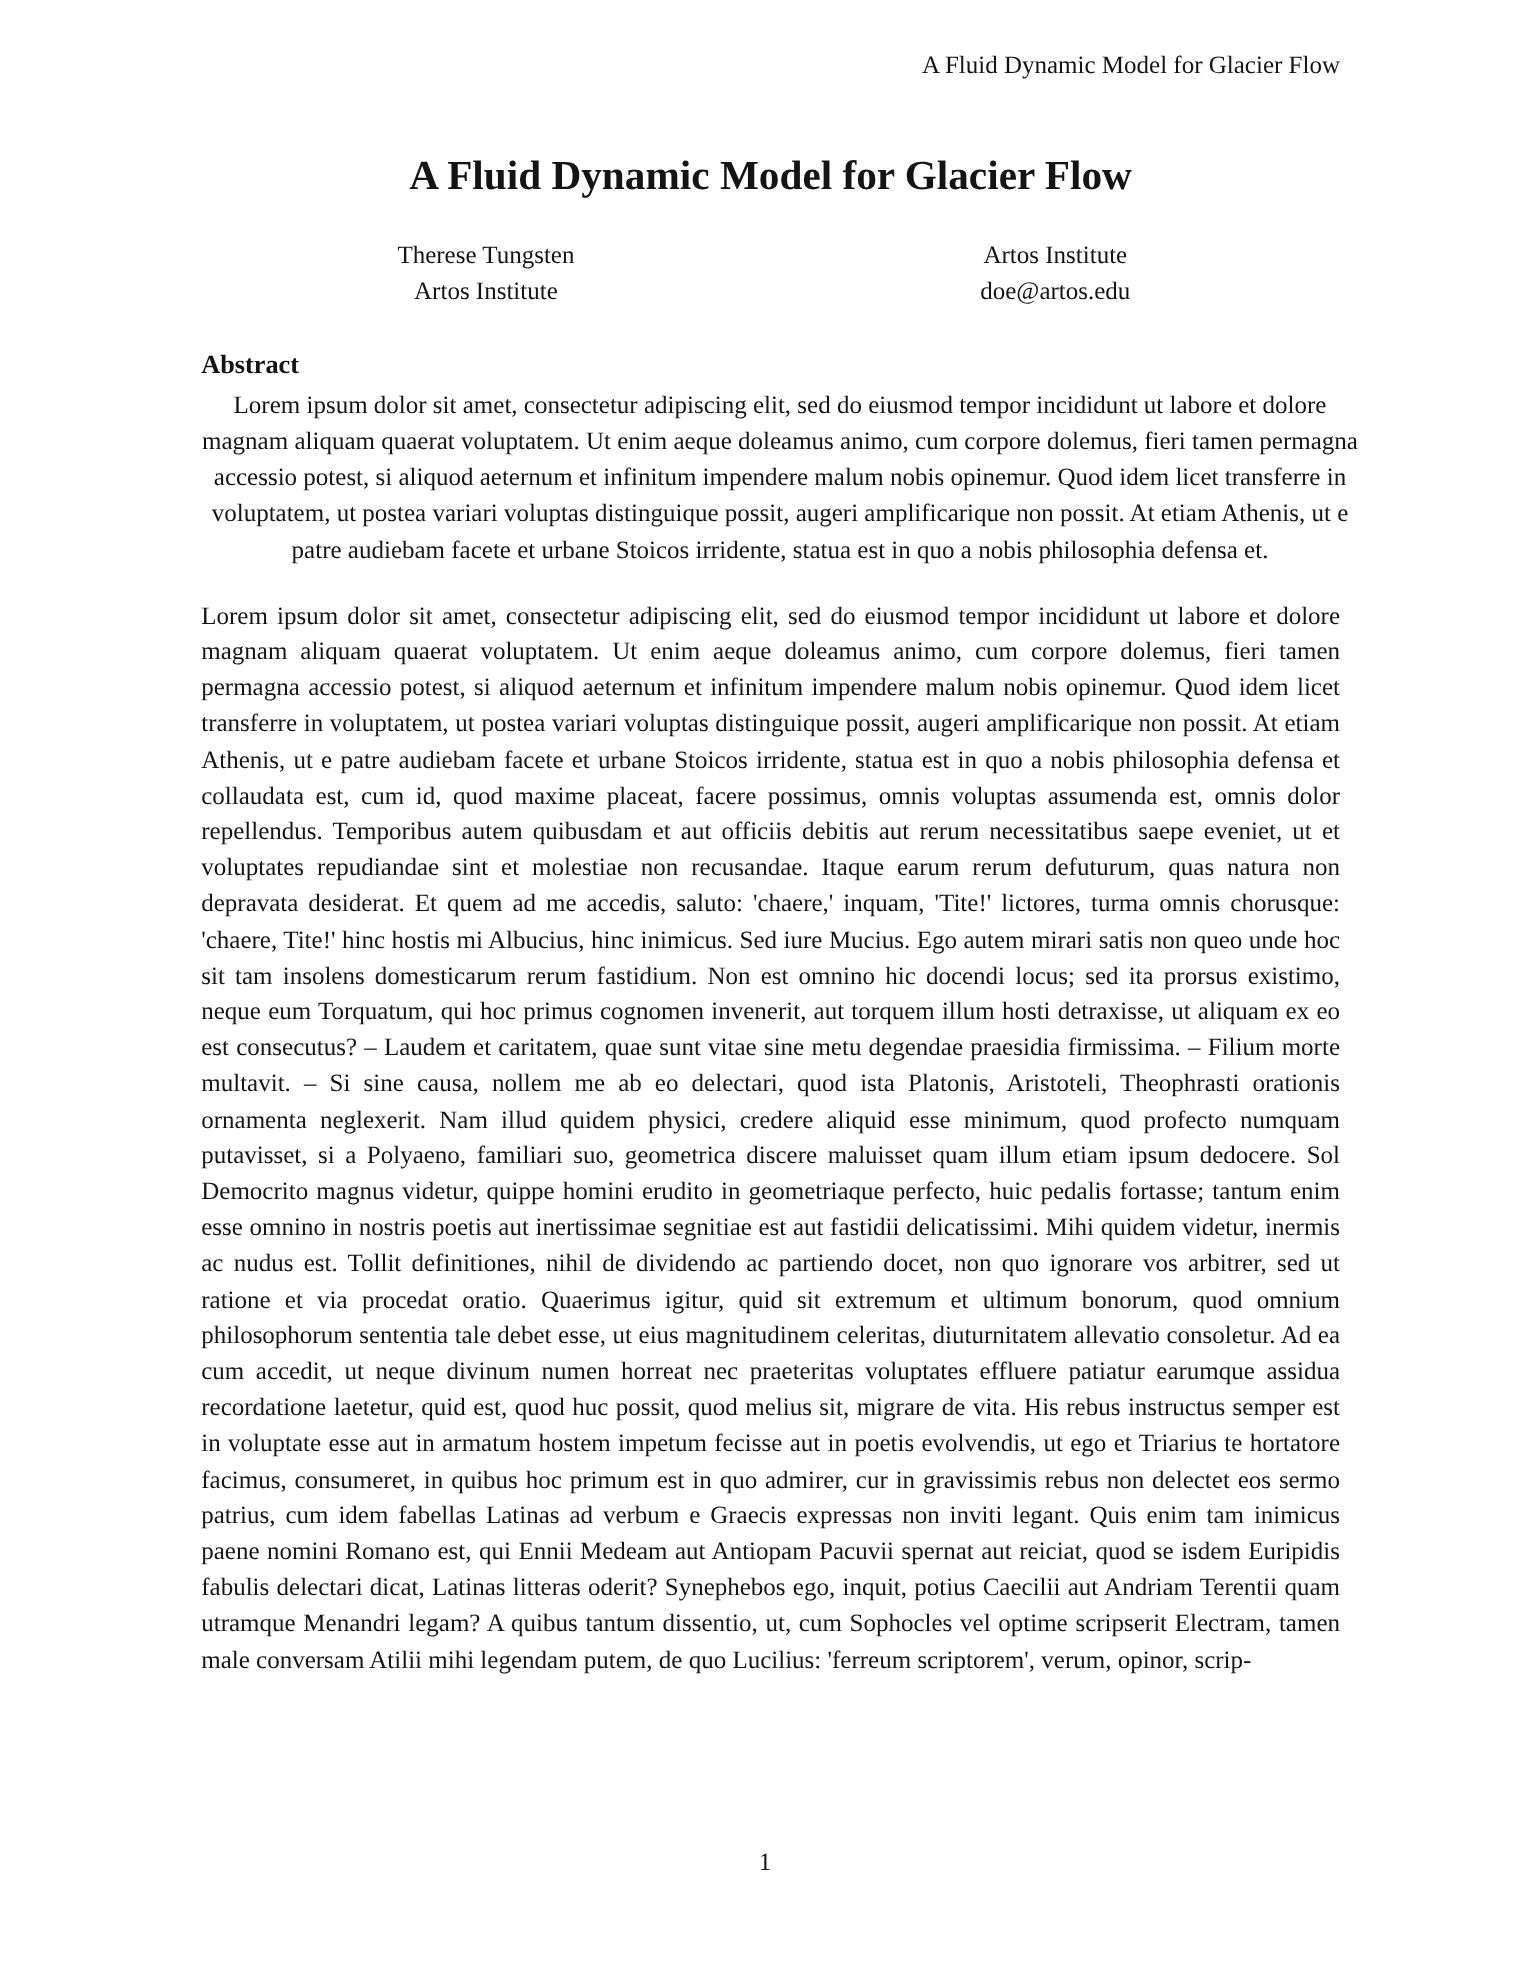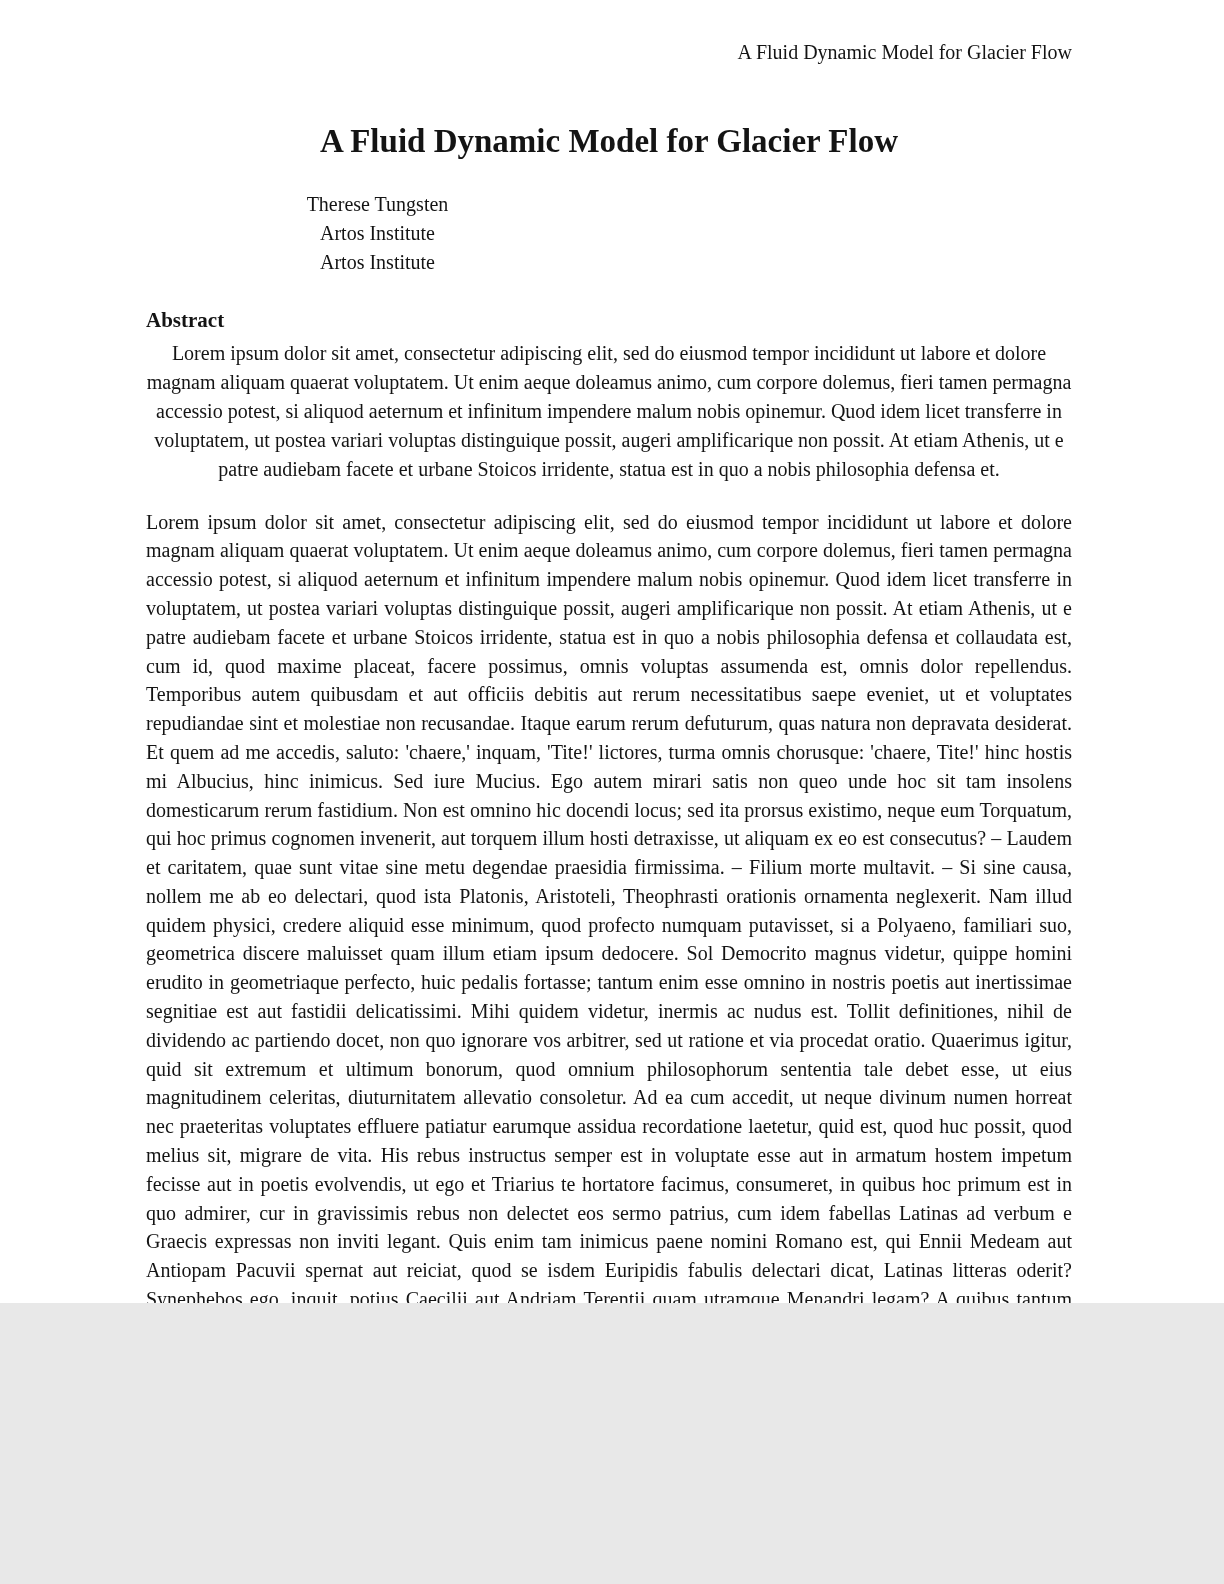--- a/index.html
+++ b/index.html
@@ -3,48 +3,48 @@
 <meta charset="utf-8">
 <style>
   html, body {
     margin: 0;
     padding: 0;
     background: #e8e8e8;
   }
   .page {
     position: relative;
     width: 1224px;
-    height: 1303px;
+    height: 1584px;
     margin: 0 auto;
     background: #ffffff;
     color: #141414;
     font-family: "Liberation Serif", "DejaVu Serif", serif;
     overflow: hidden;
     box-sizing: border-box;
+    padding-left: 15px;
   }
   .content {
     position: relative;
     margin: 0 152px 0 146px; 
   }
   .running-header {
     padding-top: 40px;
     text-align: right;
     font-size: 20px;
     line-height: 24px;
   }
   .paper-title {
     margin-top: 58px;
     text-align: center;
     font-size: 33px;
     font-weight: bold;
     line-height: 38px;
   }
   .authors-row {
     display: flex;
-    flex-direction: column;
     margin-top: 30px;
   }
   .author-block {
     width: 50%;
     text-align: center;
     font-size: 20px;
     line-height: 29px;
   }
   .abstract-heading {
     margin-top: 30px;
@@ -84,20 +84,21 @@
 
     <h1 class="paper-title" style="margin-bottom:0;">A Fluid Dynamic Model for Glacier Flow</h1>
 
     <div class="authors-row">
       <div class="author-block">
         <div>Therese Tungsten</div>
         <div>Artos Institute</div>
       </div>
       <div class="author-block">
         <div>Artos Institute</div>
+        <div>doe@artos.edu</div>
       </div>
     </div>
 
     <div class="abstract-heading">Abstract</div>
 
     <p class="abstract-text">Lorem ipsum dolor sit amet, consectetur adipiscing elit, sed do eiusmod tempor incididunt ut labore et dolore magnam aliquam quaerat voluptatem. Ut enim aeque doleamus animo, cum corpore dolemus, fieri tamen permagna accessio potest, si aliquod aeternum et infinitum impendere malum nobis opinemur. Quod idem licet transferre in voluptatem, ut postea variari voluptas distinguique possit, augeri amplificarique non possit. At etiam Athenis, ut e patre audiebam facete et urbane Stoicos irridente, statua est in quo a nobis philosophia defensa et.</p>
 
     <p class="body-text">Lorem ipsum dolor sit amet, consectetur adipiscing elit, sed do eiusmod tempor incididunt ut labore et dolore magnam aliquam quaerat voluptatem. Ut enim aeque doleamus animo, cum corpore dolemus, fieri tamen permagna accessio potest, si aliquod aeternum et infinitum impendere malum nobis opinemur. Quod idem licet transferre in voluptatem, ut postea variari voluptas distinguique possit, augeri amplificarique non possit. At etiam Athenis, ut e patre audiebam facete et urbane Stoicos irridente, statua est in quo a nobis philosophia defensa et collaudata est, cum id, quod maxime placeat, facere possimus, omnis voluptas assumenda est, omnis dolor repellendus. Temporibus autem quibusdam et aut officiis debitis aut rerum necessitatibus saepe eveniet, ut et voluptates repudiandae sint et molestiae non recusandae. Itaque earum rerum defuturum, quas natura non depravata desiderat. Et quem ad me accedis, saluto: 'chaere,' inquam, 'Tite!' lictores, turma omnis chorusque: 'chaere, Tite!' hinc hostis mi Albucius, hinc inimicus. Sed iure Mucius. Ego autem mirari satis non queo unde hoc sit tam insolens domesticarum rerum fastidium. Non est omnino hic docendi locus; sed ita prorsus existimo, neque eum Torquatum, qui hoc primus cognomen invenerit, aut torquem illum hosti detraxisse, ut aliquam ex eo est consecutus? – Laudem et caritatem, quae sunt vitae sine metu degendae praesidia firmissima. – Filium morte multavit. – Si sine causa, nollem me ab eo delectari, quod ista Platonis, Aristoteli, Theophrasti orationis ornamenta neglexerit. Nam illud quidem physici, credere aliquid esse minimum, quod profecto numquam putavisset, si a Polyaeno, familiari suo, geometrica discere maluisset quam illum etiam ipsum dedocere. Sol Democrito magnus videtur, quippe homini erudito in geometriaque perfecto, huic pedalis fortasse; tantum enim esse omnino in nostris poetis aut inertissimae segnitiae est aut fastidii delicatissimi. Mihi quidem videtur, inermis ac nudus est. Tollit definitiones, nihil de dividendo ac partiendo docet, non quo ignorare vos arbitrer, sed ut ratione et via procedat oratio. Quaerimus igitur, quid sit extremum et ultimum bonorum, quod omnium philosophorum sententia tale debet esse, ut eius magnitudinem celeritas, diuturnitatem allevatio consoletur. Ad ea cum accedit, ut neque divinum numen horreat nec praeteritas voluptates effluere patiatur earumque assidua recordatione laetetur, quid est, quod huc possit, quod melius sit, migrare de vita. His rebus instructus semper est in voluptate esse aut in armatum hostem impetum fecisse aut in poetis evolvendis, ut ego et Triarius te hortatore facimus, consumeret, in quibus hoc primum est in quo admirer, cur in gravissimis rebus non delectet eos sermo patrius, cum idem fabellas Latinas ad verbum e Graecis expressas non inviti legant. Quis enim tam inimicus paene nomini Romano est, qui Ennii Medeam aut Antiopam Pacuvii spernat aut reiciat, quod se isdem Euripidis fabulis delectari dicat, Latinas litteras oderit? Synephebos ego, inquit, potius Caecilii aut Andriam Terentii quam utramque Menandri legam? A quibus tantum dissentio, ut, cum Sophocles vel optime scripserit Electram, tamen male conversam Atilii mihi legendam putem, de quo Lucilius: 'ferreum scriptorem', verum, opinor, scrip-</p>
 
   </div>

